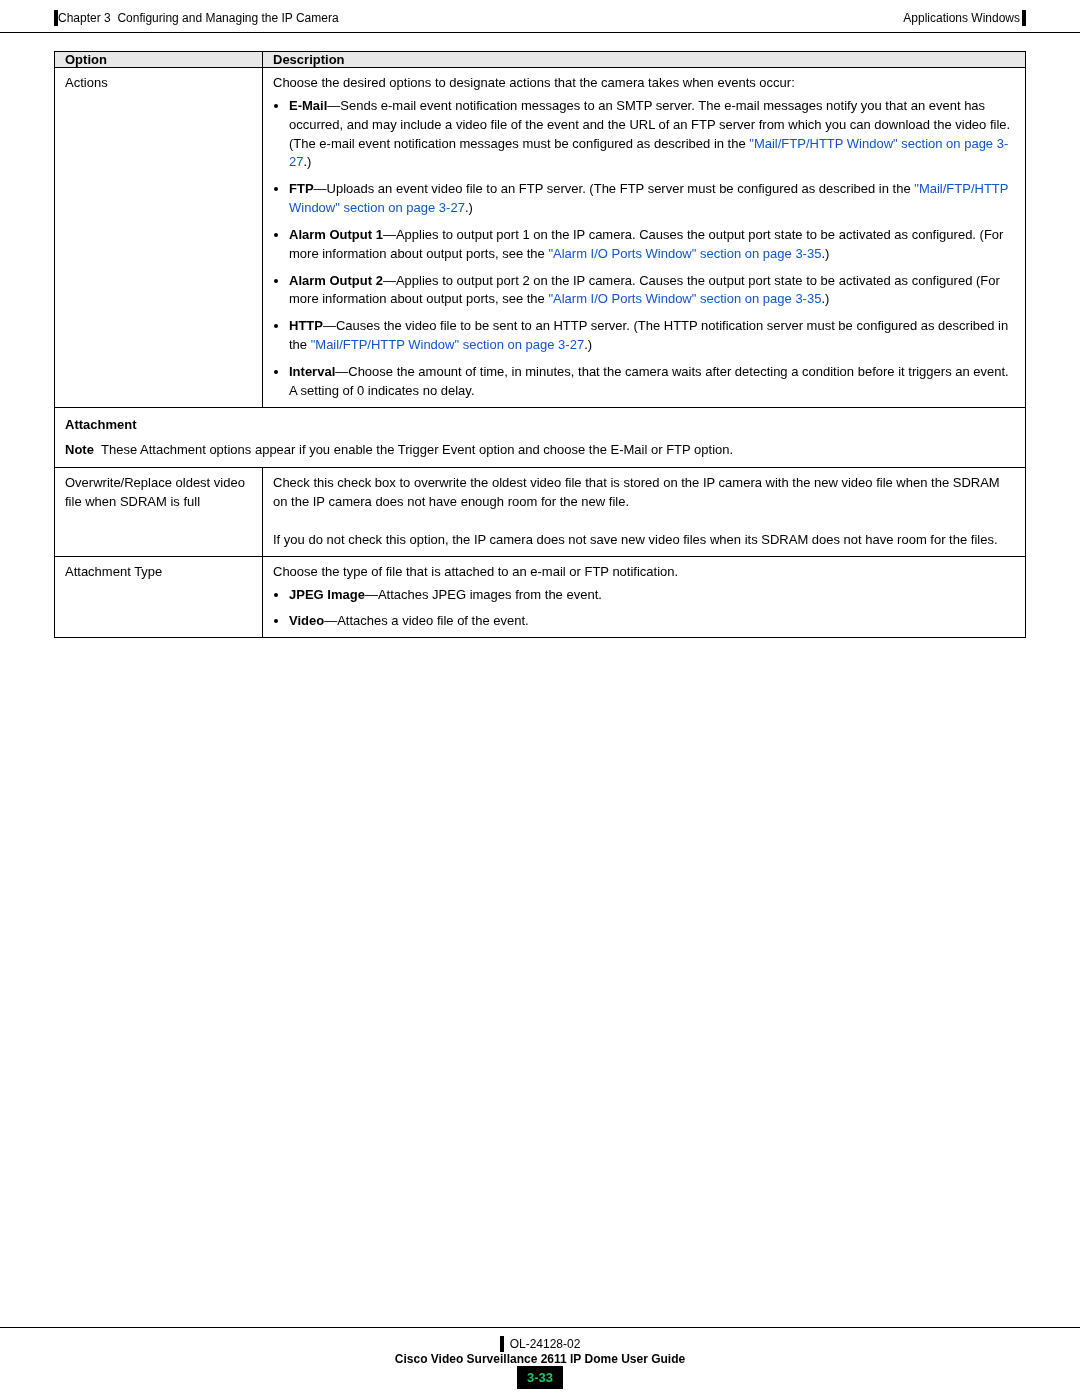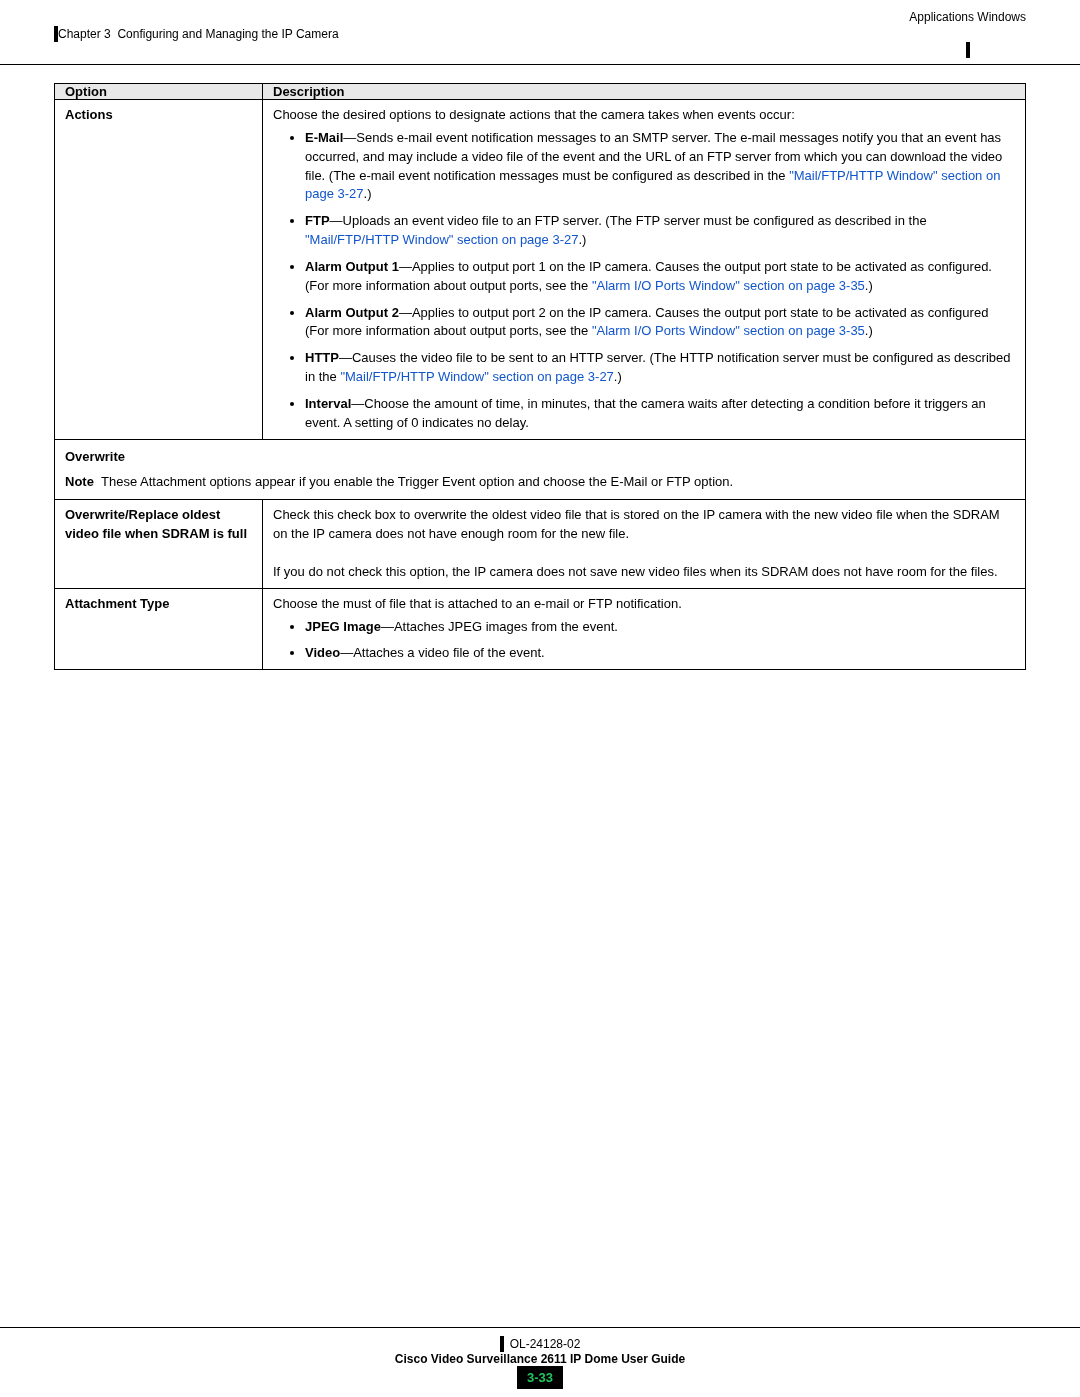--- a/index.html
+++ b/index.html
@@ -31,22 +31,21 @@
     .header-left .bar {
       width: 4px;
       height: 16px;
       background: #000;
       display: inline-block;
     }
     .header-right {
       font-size: 12px;
       display: flex;
       align-items: center;
-      gap: 18px;
-      flex-direction: column;
+      gap: 2px;
     }
     .header-right .bar {
       width: 4px;
       height: 16px;
       background: #000;
       display: inline-block;
     }
 
     
     .content {
@@ -80,24 +79,24 @@
     }
     .main-table td {
       border: 1px solid #000;
       padding: 6px 10px;
       vertical-align: top;
       font-size: 13px;
       line-height: 1.45;
     }
     .main-table td.option-col {
       width: 208px;
-      font-weight: bold;
+      font-weight: normal;
     }
     .main-table td ul {
-      margin-left: 32px;
+      margin-left: 16px;
       margin-top: 4px;
     }
     .main-table td ul li {
       margin-bottom: 8px;
     }
     .main-table td ul li:last-child {
       margin-bottom: 0;
     }
 
     
@@ -218,21 +217,21 @@
             </li>
             <li>
               <strong>Interval</strong><span>—Choose the amount of time, in minutes, that the camera waits after detecting a condition before it triggers an event. A setting of 0 indicates no delay.</span>
             </li>
           </ul>
         </td>
       </tr>
 
       <tr class="attachment-header">
         <td colspan="2">
-          <strong>Overwrite</strong>
+          <strong>Attachment</strong>
         </td>
       </tr>
 
       <tr class="note-row">
         <td colspan="2">
           <div class="note-inner">
             <span class="note-label">Note</span>
             <span>These Attachment options appear if you enable the Trigger Event option and choose the E-Mail or FTP option.</span>
           </div>
         </td>
@@ -247,21 +246,21 @@
           <br>
           <p>If you do not check this option, the IP camera does not save new video files when its SDRAM does not have room for the files.</p>
         </td>
       </tr>
 
       <tr>
         <td class="option-col">
           <span>Attachment Type</span>
         </td>
         <td>
-          <span>Choose the must of file that is attached to an e-mail or FTP notification.</span>
+          <span>Choose the type of file that is attached to an e-mail or FTP notification.</span>
           <ul>
             <li>
               <strong>JPEG Image</strong><span>—Attaches JPEG images from the event.</span>
             </li>
             <li>
               <strong>Video</strong><span>—Attaches a video file of the event.</span>
             </li>
           </ul>
         </td>
       </tr>

